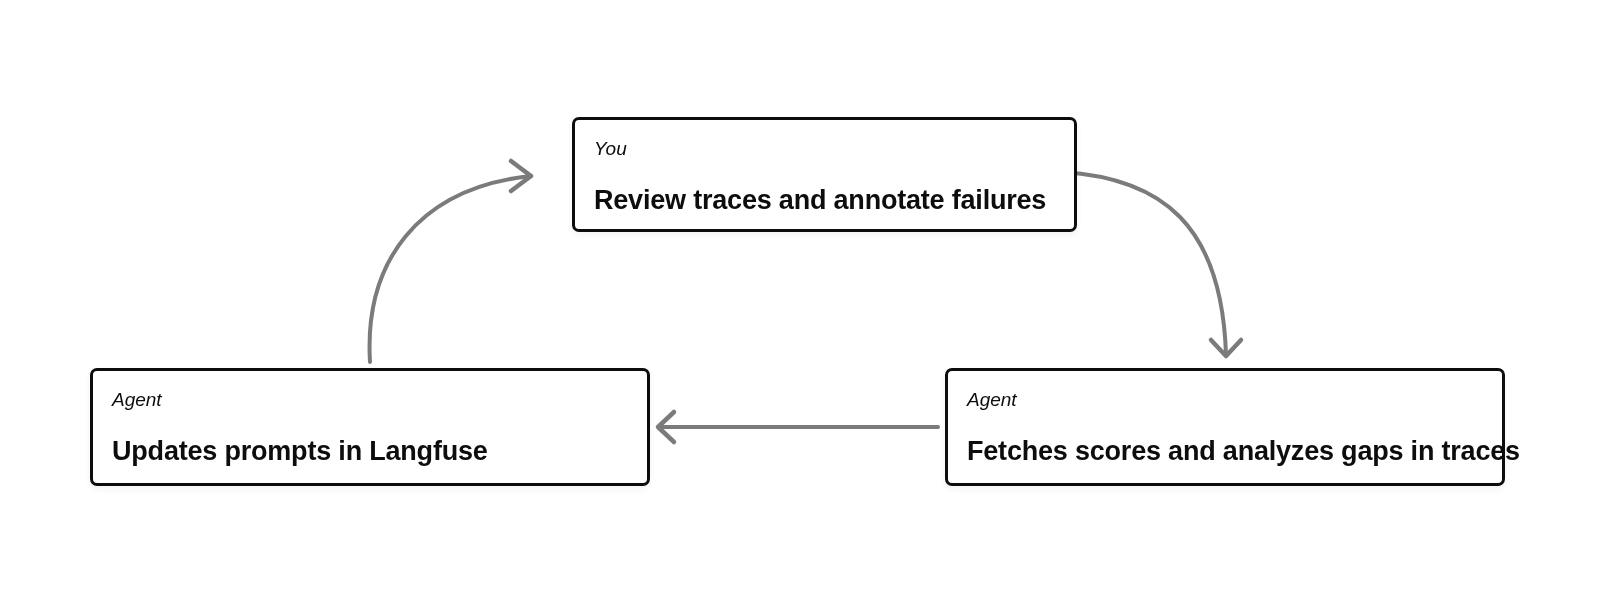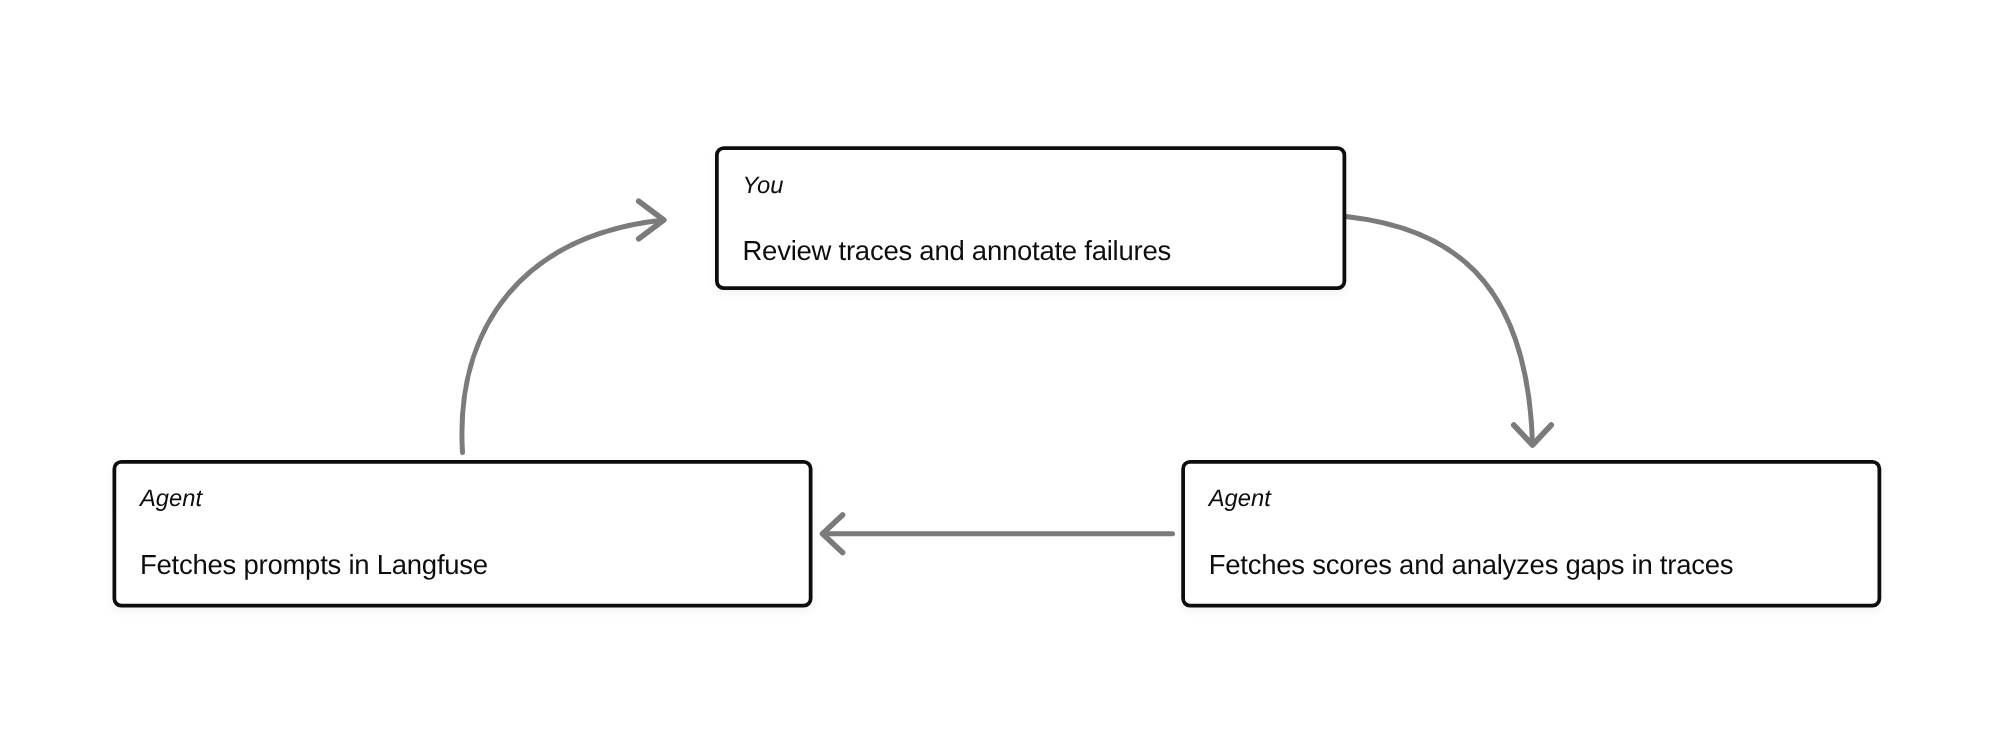--- a/index.html
+++ b/index.html
@@ -53,22 +53,22 @@
   .node-fetch  { left: 945px; top: 368px; width: 560px; height: 118px; }
   .node .actor {
     font-style: italic;
     font-size: 19px;
     line-height: 19px;
     color: var(--text);
     white-space: nowrap;
   }
   .node .title {
     margin-top: 29px;
-    font-weight: normal;
-    font-size: 22px;
+    font-weight: bold;
+    font-size: 27px;
     line-height: 27px;
     letter-spacing: -0.2px;
     color: var(--text);
     white-space: nowrap;
   }
 </style>
 </head>
 <body>
 
 <div class="canvas">
@@ -96,16 +96,16 @@
     <div class="title">Review traces and annotate failures</div>
   </div>
 
   <div class="node node-fetch">
     <div class="actor">Agent</div>
     <div class="title">Fetches scores and analyzes gaps in traces</div>
   </div>
 
   <div class="node node-update">
     <div class="actor">Agent</div>
-    <div class="title">Fetches prompts in Langfuse</div>
+    <div class="title">Updates prompts in Langfuse</div>
   </div>
 
 </div>
 
 </body></html>

